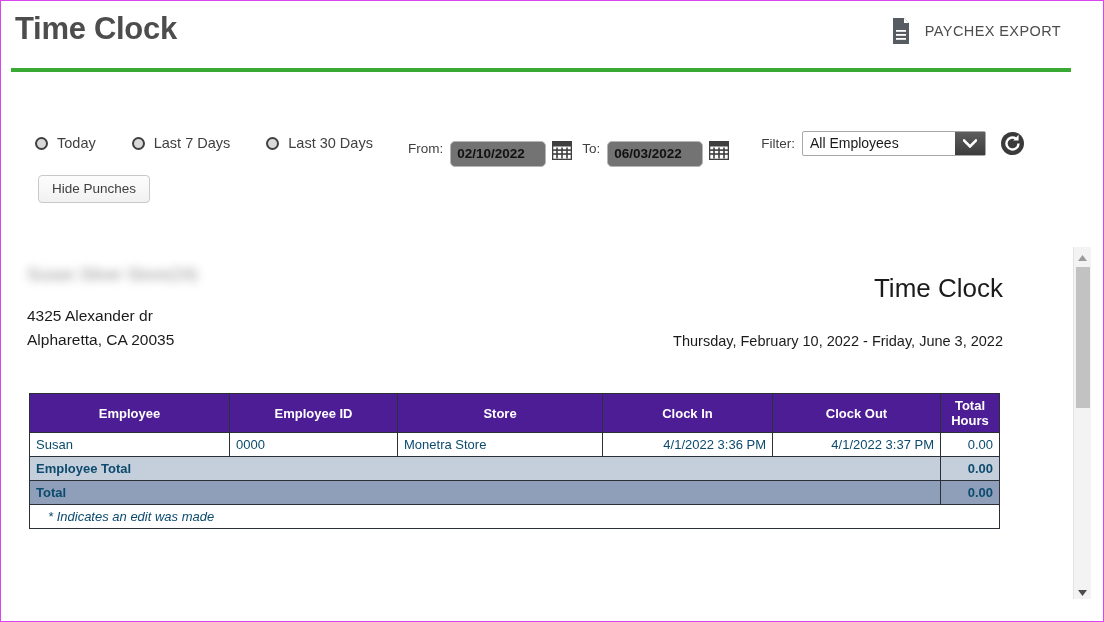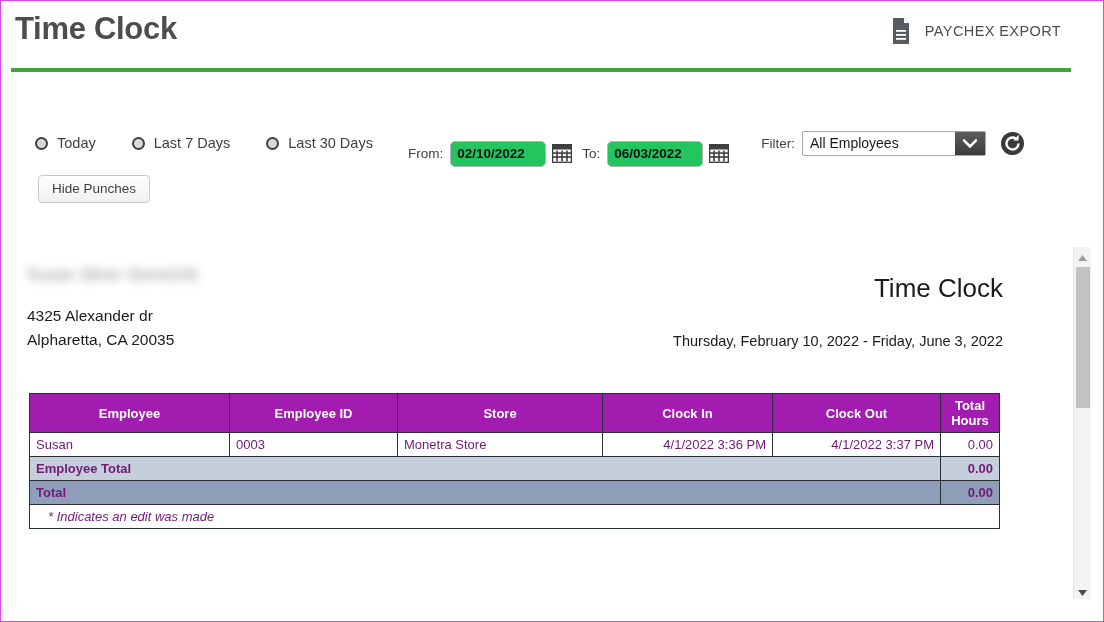--- a/index.html
+++ b/index.html
@@ -94,37 +94,36 @@
     box-sizing: border-box;
   }
   .radio-label {
     font-size: 14.5px;
     color: #3f3f3f;
     text-align: right;
   }
 
   .date-block {
     display: flex;
-    align-items: center;
     margin-left: 35px;
     margin-top: 21px;
   }
   .field-label {
     font-size: 13.5px;
     color: #3f3f3f;
     margin-right: 7px;
   }
   .date-input {
     width: 96px;
     height: 22px;
     line-height: 22px;
     box-sizing: border-box;
     border: 1px solid #b5b5b5;
     border-radius: 5px;
-    background: #22c55e;
+    background: #737373;
     font-family: "Liberation Sans", sans-serif;
     font-size: 13.5px;
     color: #111111;
     padding: 12px 6px;
     font-weight: bold;
   }
   .cal-icon {
     width: 20px;
     height: 19px;
     margin-left: 6px;
@@ -288,27 +287,27 @@
     left: 18px;
     top: 146px;
     width: 970px;
     border-collapse: collapse;
     table-layout: fixed;
   }
   .report-table th,
   .report-table td {
     border: 1px solid #2b3038;
     font-size: 13px;
-    color: #701a75;
+    color: #0c4a6e;
     padding: 0 6px;
     overflow: hidden;
     white-space: nowrap;
   }
   .report-table thead th {
-    background: #a21caf;
+    background: #4c1d95;
     color: #ffffff;
     font-weight: bold;
     text-align: center;
     height: 38px;
     line-height: 15px;
     white-space: normal;
     font-size: 13px;
     margin-top: 10px;
   }
   .report-table tbody td {
@@ -491,21 +490,21 @@
             <th>Employee ID</th>
             <th>Store</th>
             <th>Clock In</th>
             <th>Clock Out</th>
             <th>Total Hours</th>
           </tr>
         </thead>
         <tbody>
           <tr class="row-data">
             <td class="ta-left">Susan</td>
-            <td class="ta-left">0003</td>
+            <td class="ta-left">0000</td>
             <td class="ta-left">Monetra Store</td>
             <td class="ta-right">4/1/2022 3:36 PM</td>
             <td class="ta-right">4/1/2022 3:37 PM</td>
             <td class="ta-right">0.00</td>
           </tr>
           <tr class="row-emp-total">
             <td class="ta-left" colspan="5">Employee Total</td>
             <td class="ta-right">0.00</td>
           </tr>
           <tr class="row-grand-total">

